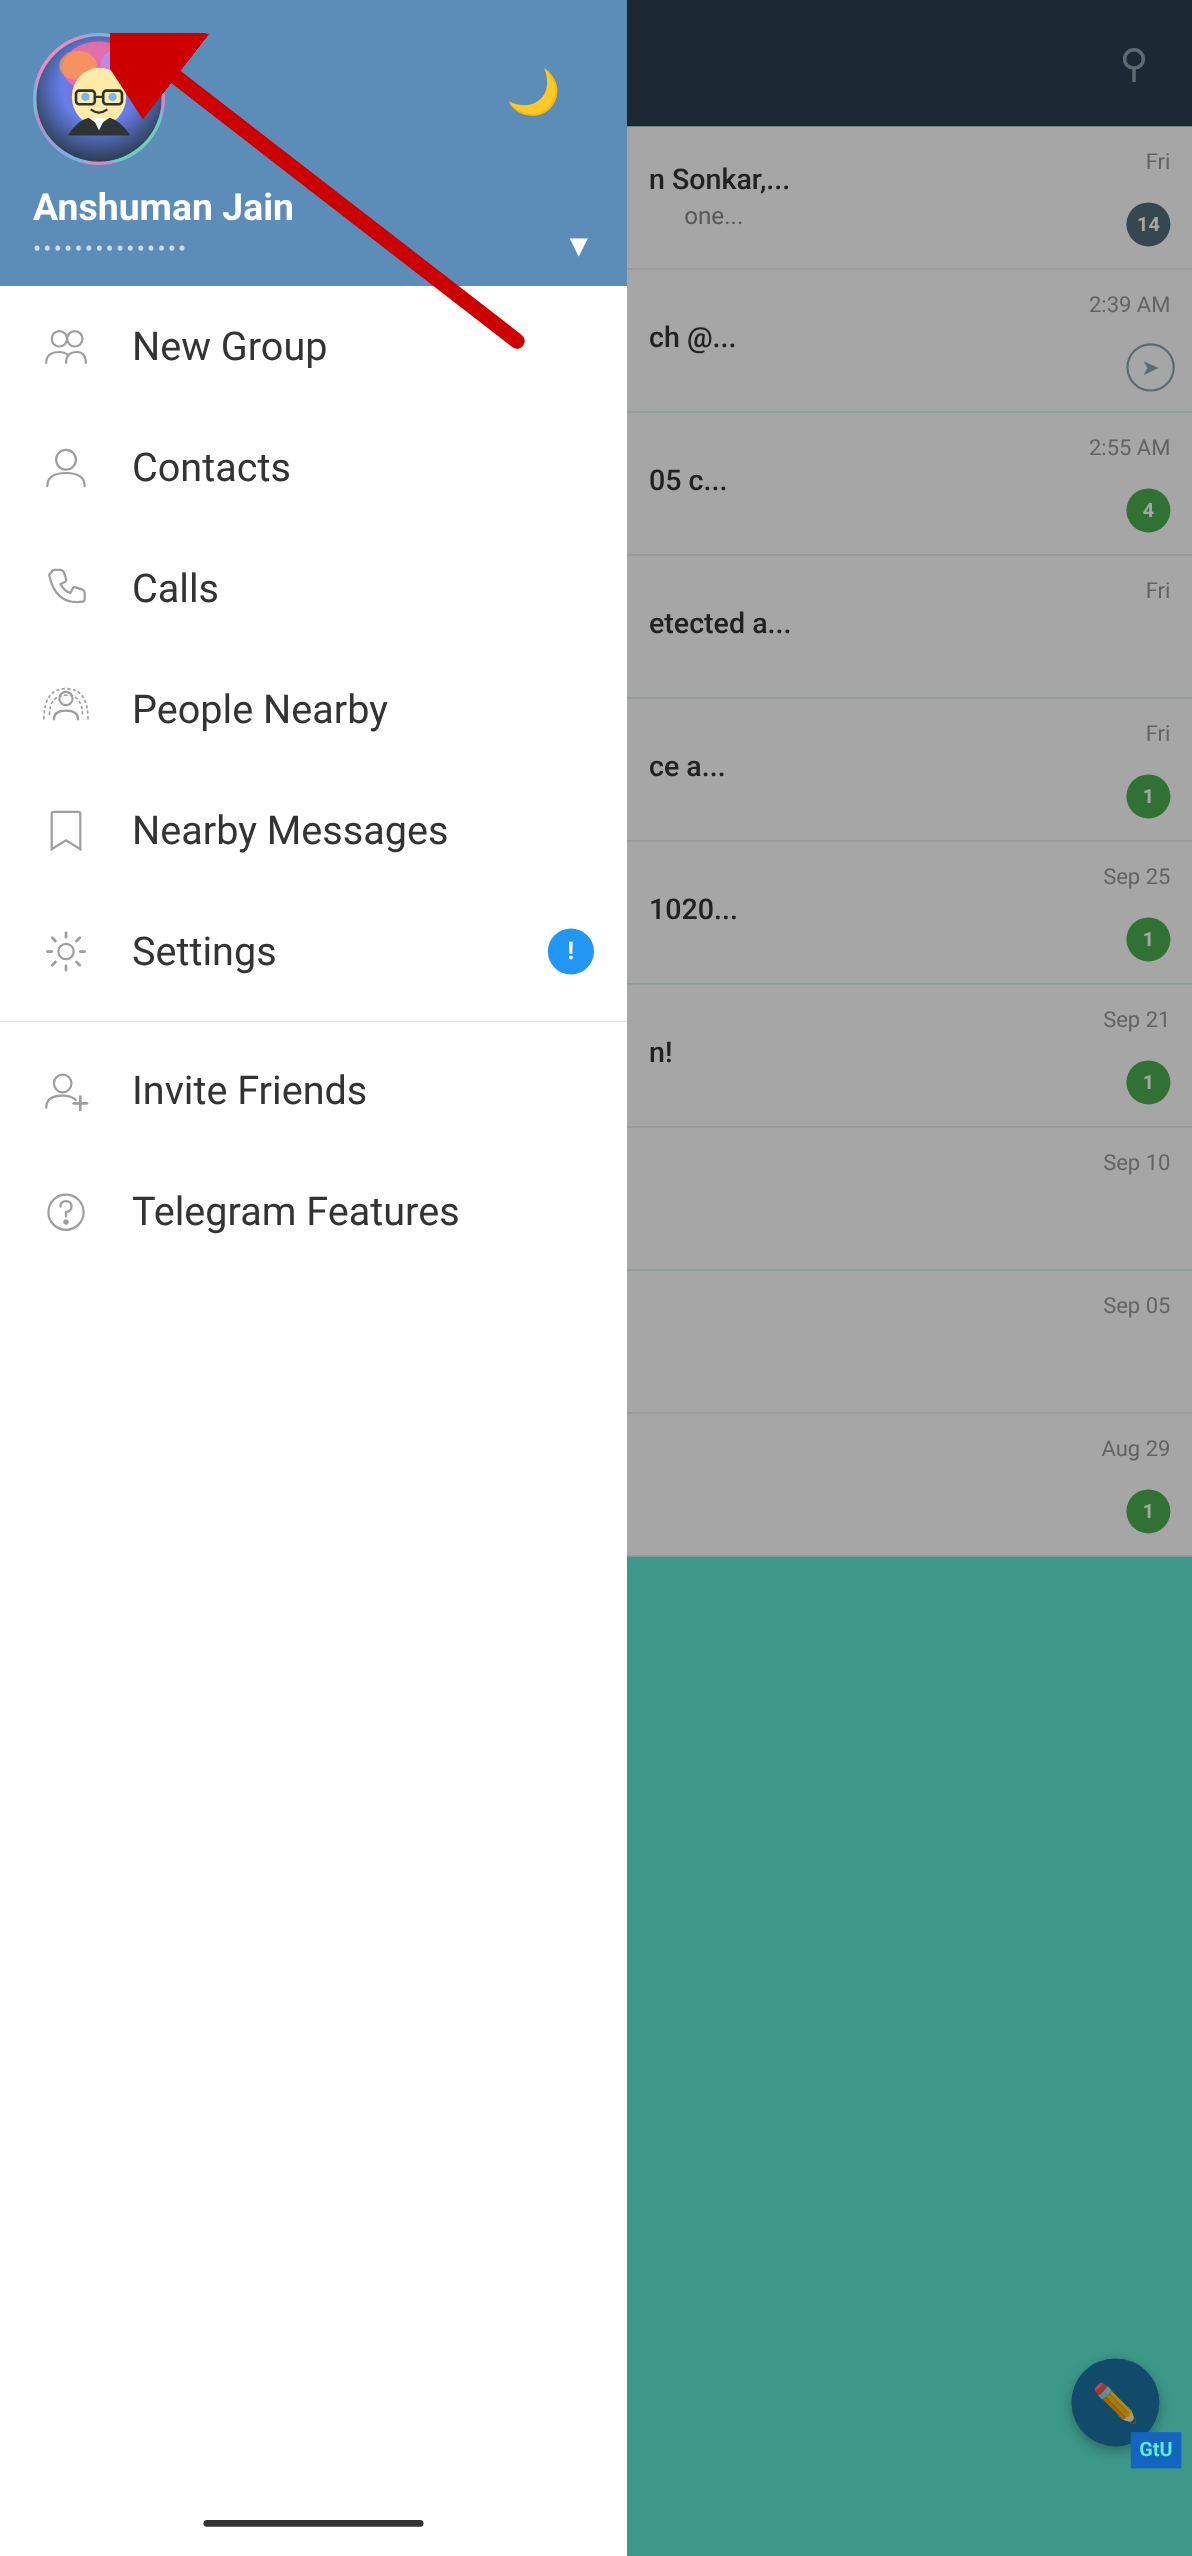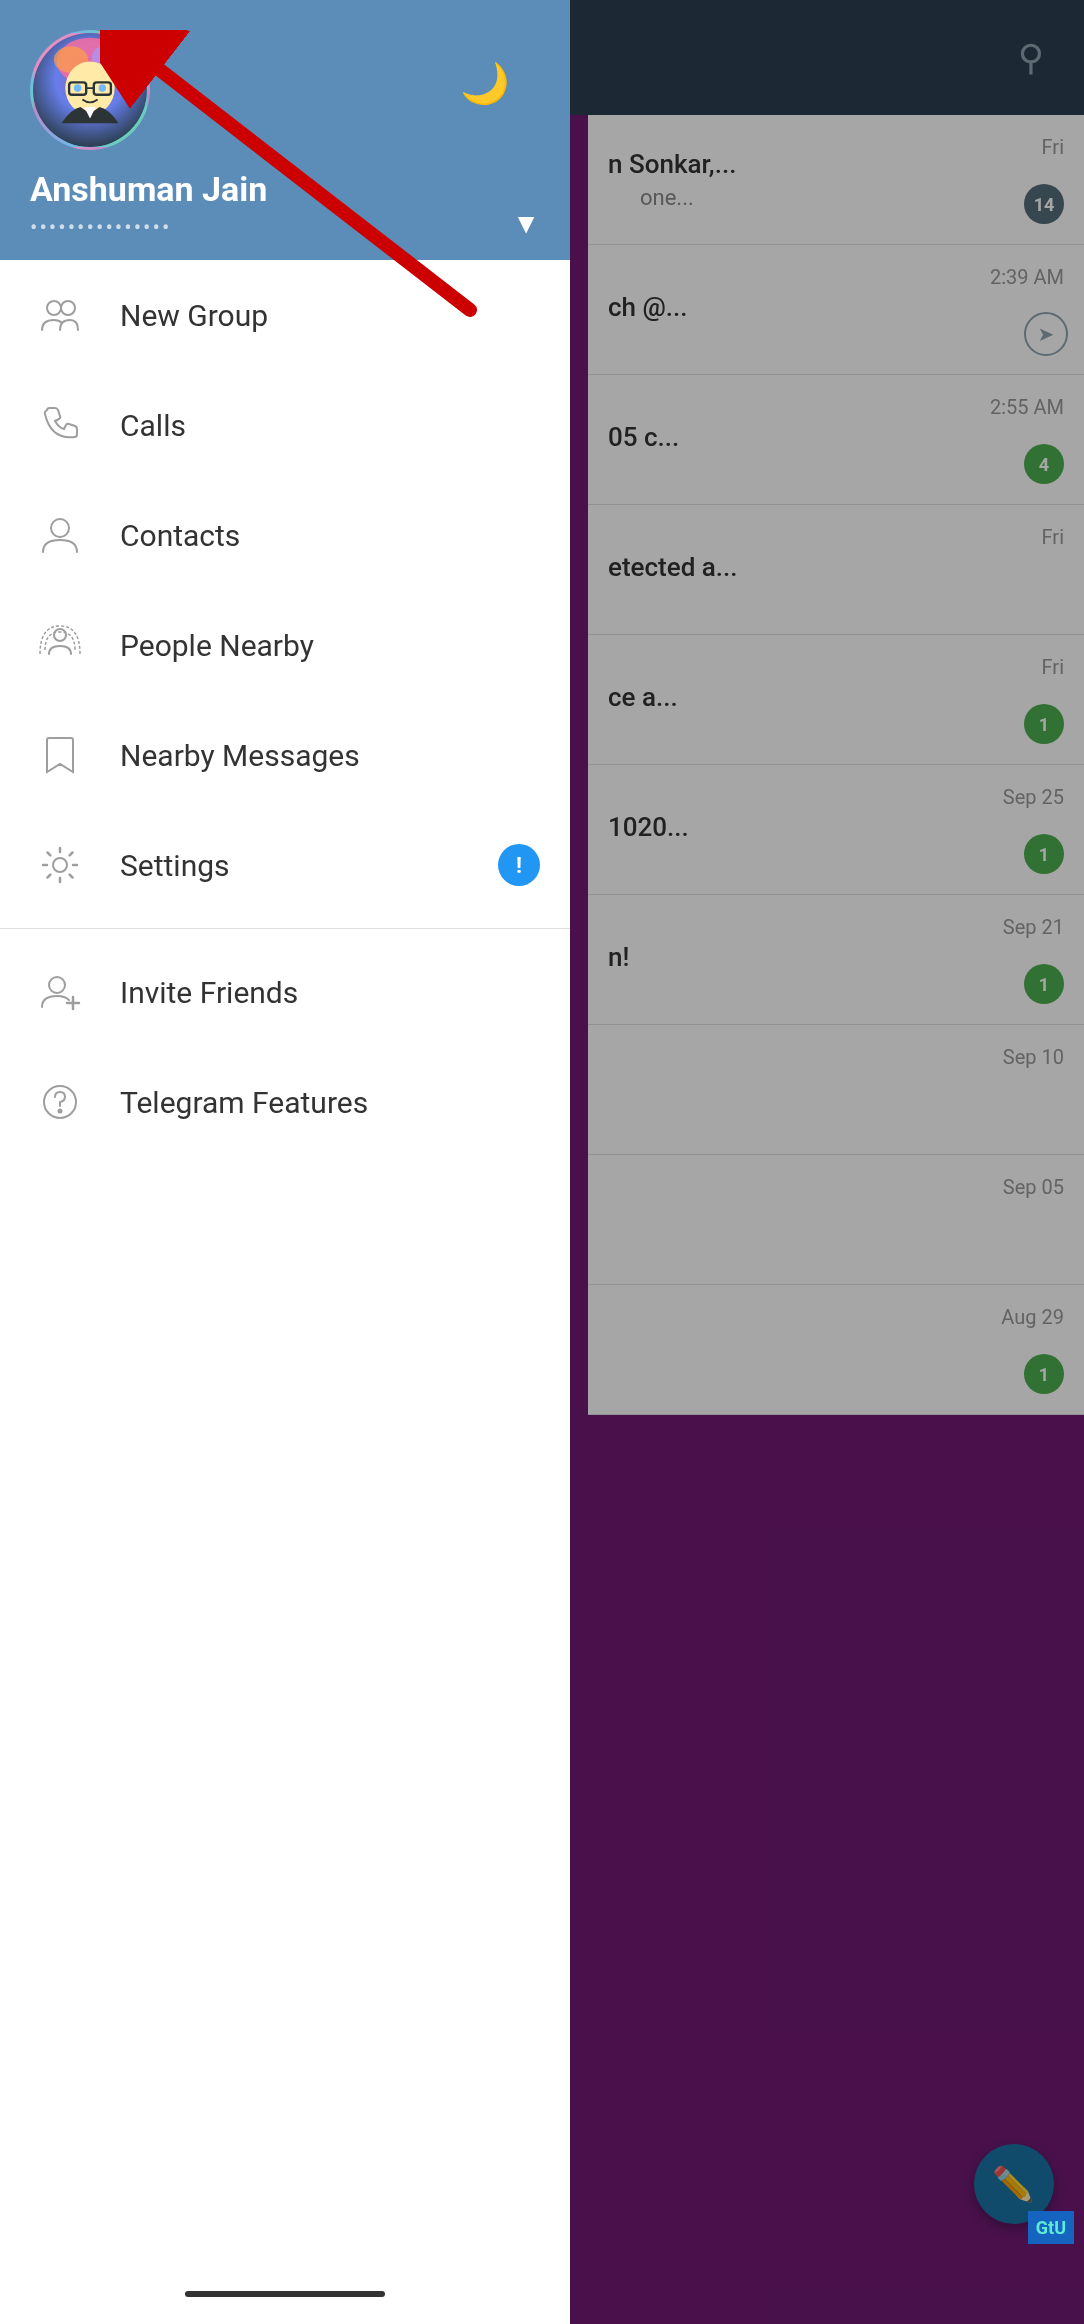--- a/index.html
+++ b/index.html
@@ -38,23 +38,22 @@
       font-size: 36px;
     }
 
     
     .chat-items-area {
       position: absolute;
       top: 115px;
       left: 570px;
       width: 514px;
       height: 2209px;
-      background: #701a75;
+      background: #5eead4;
       overflow: hidden;
-      padding-left: 18px;
     }
 
     .chat-item {
       height: 130px;
       border-bottom: 1px solid #e0e0e0;
       display: flex;
       align-items: center;
       padding: 10px 20px;
       position: relative;
       background: #fff;
@@ -241,21 +240,21 @@
 
     .menu-icon svg {
       width: 46px;
       height: 46px;
       fill: none;
       stroke: #9e9e9e;
       stroke-width: 2;
     }
 
     .menu-label {
-      font-size: 30px;
+      font-size: 36px;
       color: #333;
       font-weight: 400;
     }
 
     .settings-badge {
       width: 42px;
       height: 42px;
       border-radius: 50%;
       background: #2196f3;
       display: flex;
@@ -466,34 +465,34 @@
           <path d="M5 38 Q5 28 17 28 Q22 28 25 31" stroke="#9e9e9e" stroke-width="2" fill="none" stroke-linecap="round"></path>
           <path d="M23 38 Q23 28 33 28 Q41 28 41 38" stroke="#9e9e9e" stroke-width="2" fill="none" stroke-linecap="round"></path>
         </svg>
       </div>
       <span class="menu-label">New Group</span>
     </div>
 
     <div class="menu-item">
       <div class="menu-icon">
         <svg viewBox="0 0 46 46">
-          <path d="M10 8 Q10 6 13 6 L18 6 Q20 6 21 8 L23 14 Q24 16 22 17 L18 19 Q22 26 27 27 L29 23 Q30 21 32 22 L38 24 Q40 25 40 27 L40 32 Q40 35 38 35 Q14 38 8 12 Q7 10 10 8 Z" stroke="#9e9e9e" stroke-width="2" fill="none"></path>
-        </svg>
-      </div>
-      <span class="menu-label">Calls</span>
-    </div>
-
-    <div class="menu-item">
-      <div class="menu-icon">
-        <svg viewBox="0 0 46 46">
           <circle cx="23" cy="16" r="9" stroke="#9e9e9e" stroke-width="2" fill="none"></circle>
           <path d="M6 40 Q6 28 23 28 Q40 28 40 40" stroke="#9e9e9e" stroke-width="2" fill="none" stroke-linecap="round"></path>
         </svg>
       </div>
       <span class="menu-label">Contacts</span>
+    </div>
+
+    <div class="menu-item">
+      <div class="menu-icon">
+        <svg viewBox="0 0 46 46">
+          <path d="M10 8 Q10 6 13 6 L18 6 Q20 6 21 8 L23 14 Q24 16 22 17 L18 19 Q22 26 27 27 L29 23 Q30 21 32 22 L38 24 Q40 25 40 27 L40 32 Q40 35 38 35 Q14 38 8 12 Q7 10 10 8 Z" stroke="#9e9e9e" stroke-width="2" fill="none"></path>
+        </svg>
+      </div>
+      <span class="menu-label">Calls</span>
     </div>
 
     <div class="menu-item">
       <div class="menu-icon">
         <svg viewBox="0 0 46 46">
 
           <circle cx="23" cy="13" r="6" stroke="#9e9e9e" stroke-width="2" fill="none"></circle>
           <path d="M12 32 Q12 24 23 24 Q34 24 34 32" stroke="#9e9e9e" stroke-width="2" fill="none" stroke-linecap="round"></path>
 
           <path d="M8 28 Q8 10 23 10 Q38 10 38 28" stroke="#9e9e9e" stroke-width="1.5" fill="none" stroke-dasharray="3,2"></path>

